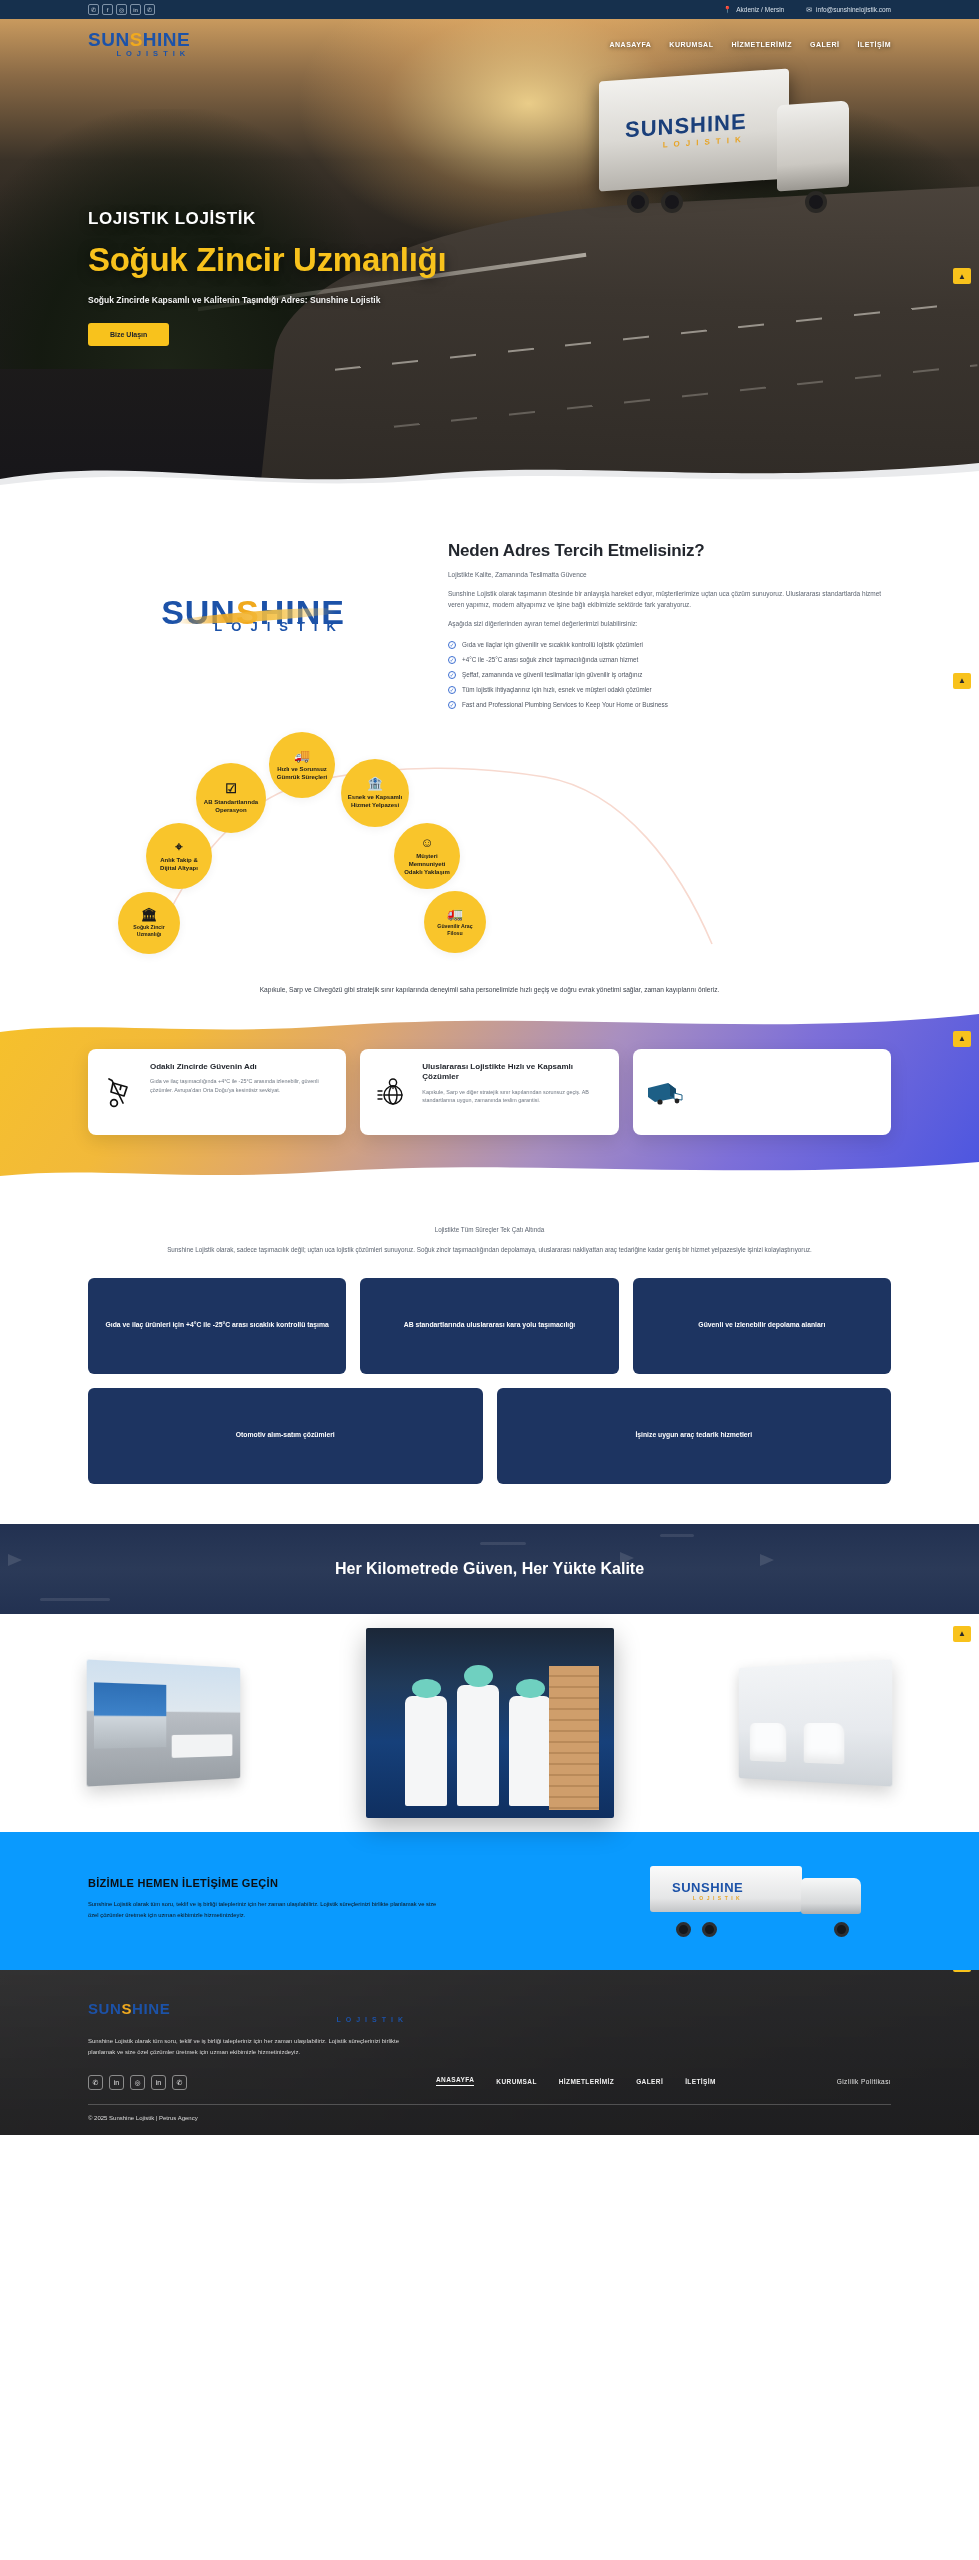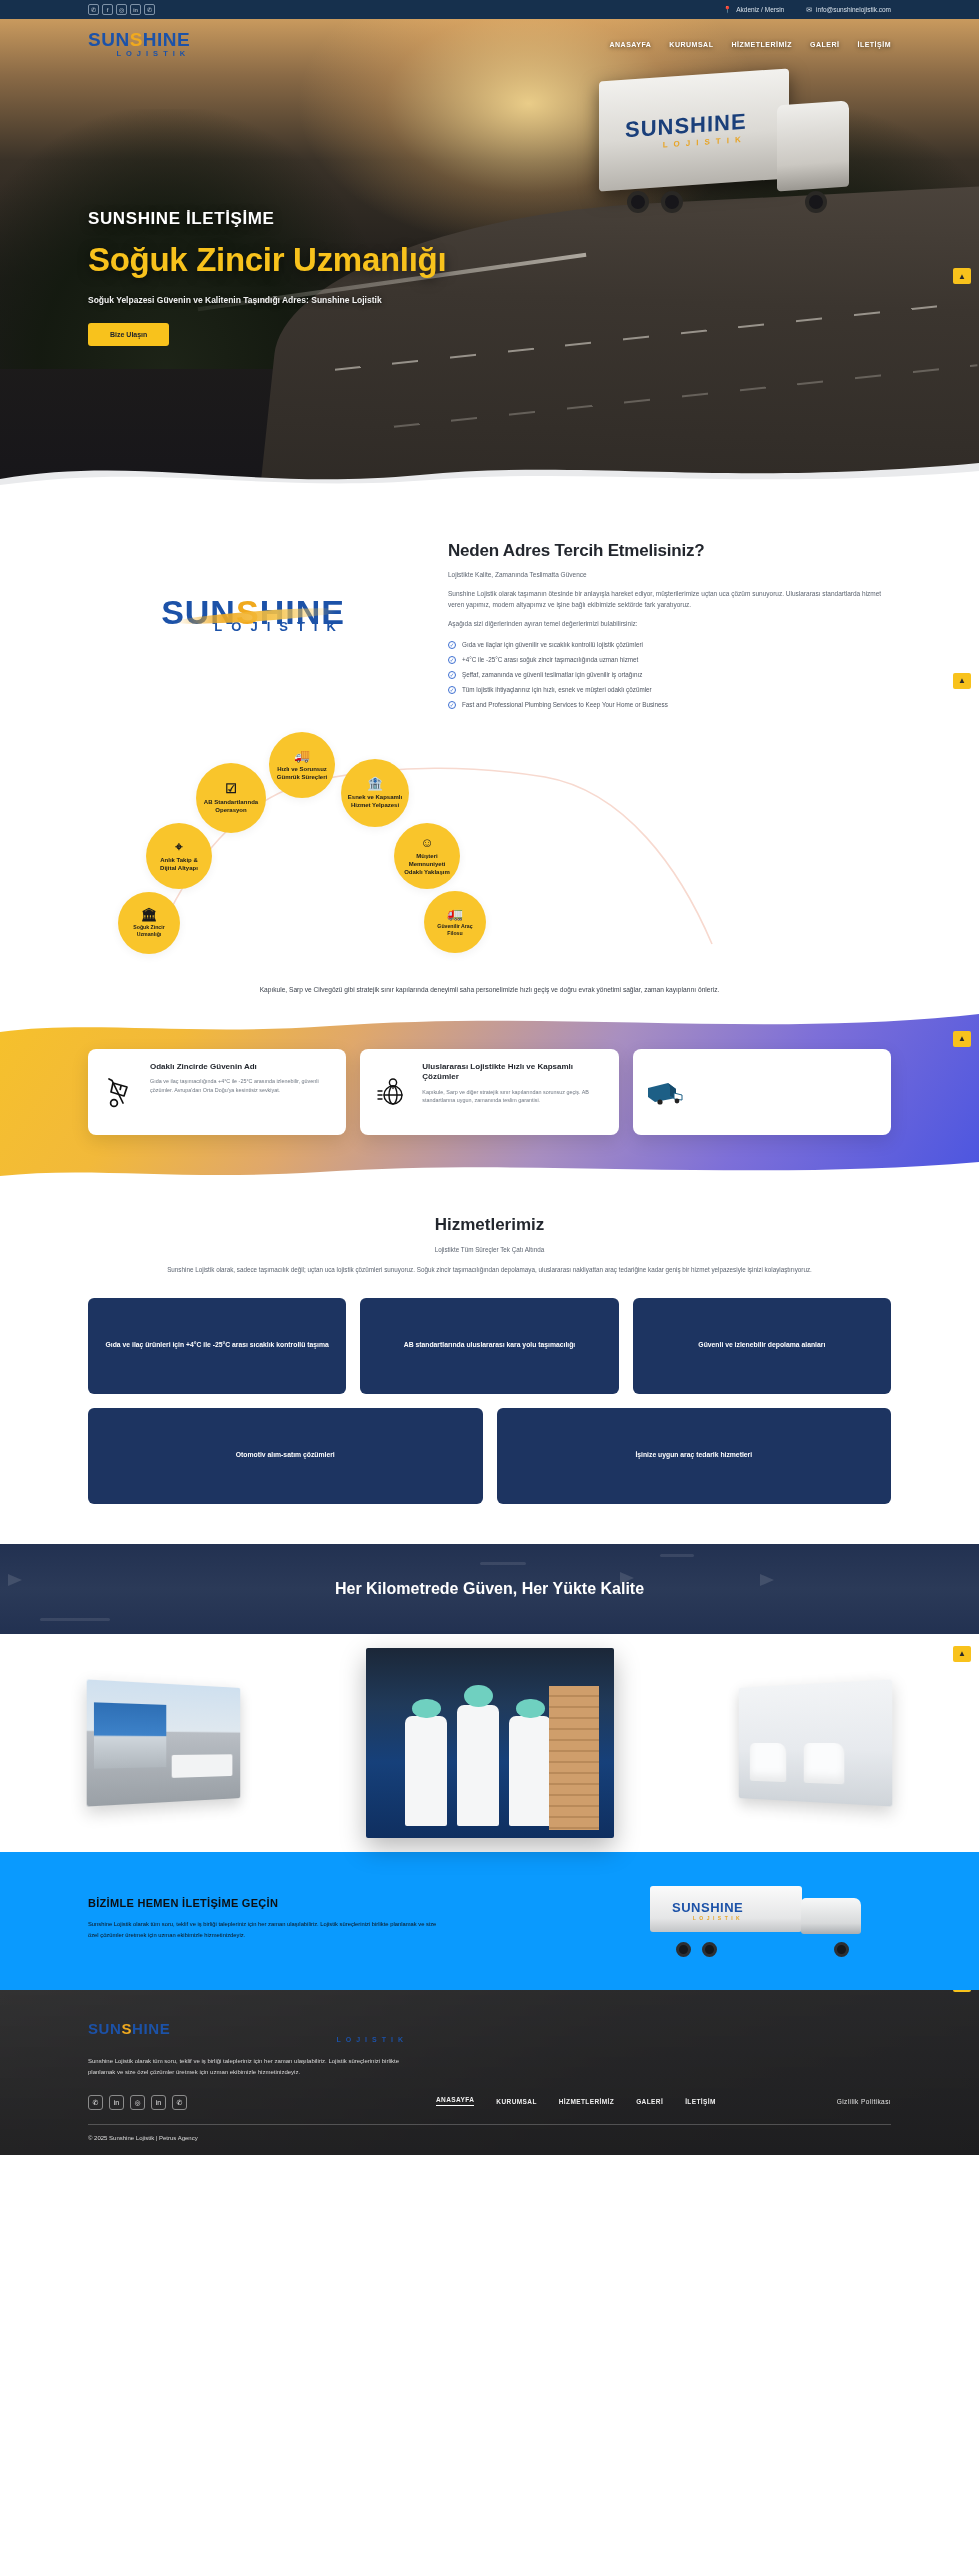--- a/index.html
+++ b/index.html
@@ -451,23 +451,23 @@
     <div class="nav-links">
       <span>ANASAYFA</span>
       <span>KURUMSAL</span>
       <span>HİZMETLERİMİZ</span>
       <span>GALERİ</span>
       <span>İLETİŞİM</span>
     </div>
   </nav>
 
   <div class="hero-content">
-    <div class="hero-kicker">SUNSHINE İLETİŞİME</div>
+    <div class="hero-kicker">LOJISTIK LOJİSTİK</div>
     <h1 class="hero-title">Soğuk Zincir Uzmanlığı</h1>
-    <div class="hero-sub">Soğuk Yelpazesi Güvenin ve Kalitenin Taşındığı Adres: Sunshine Lojistik</div>
+    <div class="hero-sub">Soğuk Zincirde Kapsamlı ve Kalitenin Taşındığı Adres: Sunshine Lojistik</div>
     <button class="hero-btn">Bize Ulaşın</button>
   </div>
 
   <svg class="wave-sep" viewBox="0 0 979 42" preserveAspectRatio="none">
     <path d="M0,30 C140,6 250,42 420,26 C590,10 720,38 979,14 L979,42 L0,42 Z" fill="#e9eaec"></path>
     <path d="M0,36 C160,14 260,44 430,31 C600,18 740,42 979,22 L979,42 L0,42 Z" fill="#ffffff"></path>
   </svg>
 </section>
 
 <section class="whyus">
@@ -600,21 +600,20 @@
           <circle cx="31" cy="24" r="2.4" fill="#222"></circle>
         </svg>
       </div>
     </div>
   </div>
 
   <div class="scroll-btn" style="top:22px;">▲</div>
 </section>
 
 <section class="services">
-  <h2 class="svc-title">Hizmetlerimiz</h2>
   <div class="svc-kicker">Lojistikte Tüm Süreçler Tek Çatı Altında</div>
   <p class="svc-desc">Sunshine Lojistik olarak, sadece taşımacılık değil; uçtan uca lojistik çözümleri sunuyoruz. Soğuk zincir taşımacılığından depolamaya, uluslararası nakliyattan araç tedariğine kadar geniş bir hizmet yelpazesiyle işinizi kolaylaştırıyoruz.</p>
 
   <div class="svc-grid">
     <div class="svc-card">Gıda ve ilaç ürünleri için +4°C ile -25°C arası sıcaklık kontrollü taşıma</div>
     <div class="svc-card">AB standartlarında uluslararası kara yolu taşımacılığı</div>
     <div class="svc-card">Güvenli ve izlenebilir depolama alanları</div>
   </div>
   <div class="svc-grid row2">
     <div class="svc-card">Otomotiv alım-satım çözümleri</div>

